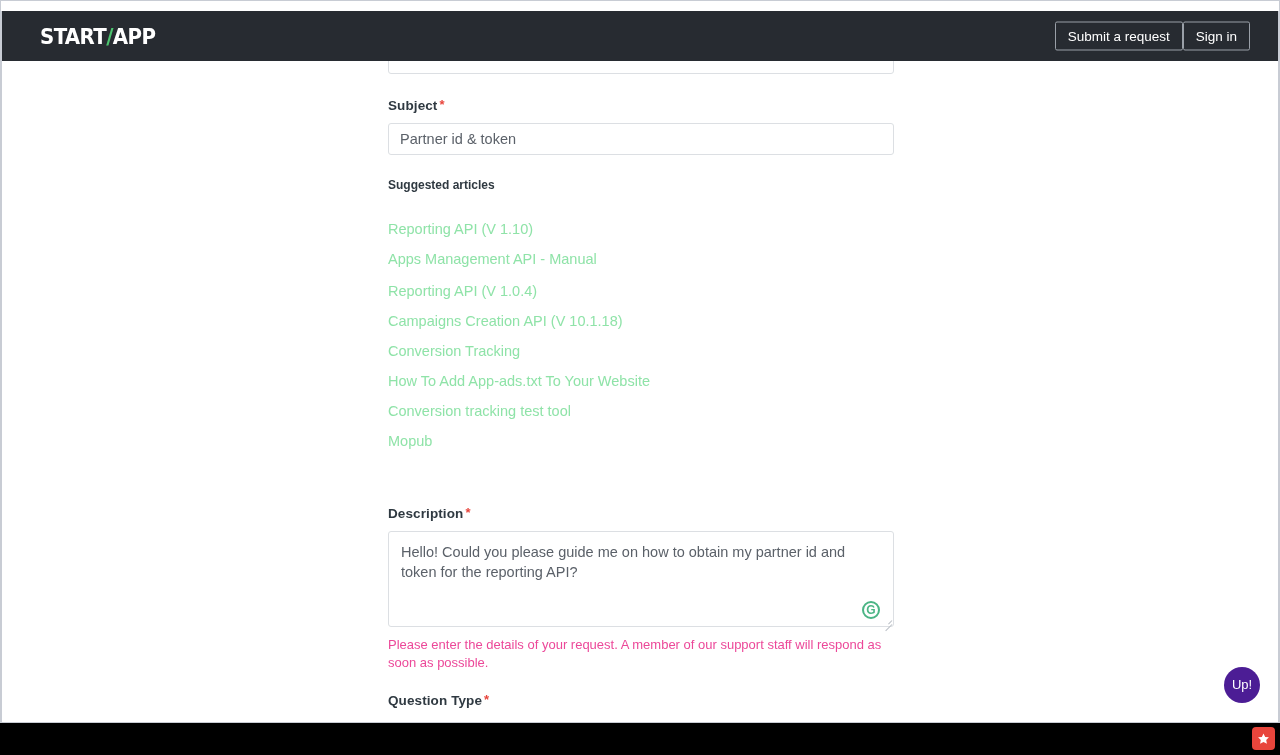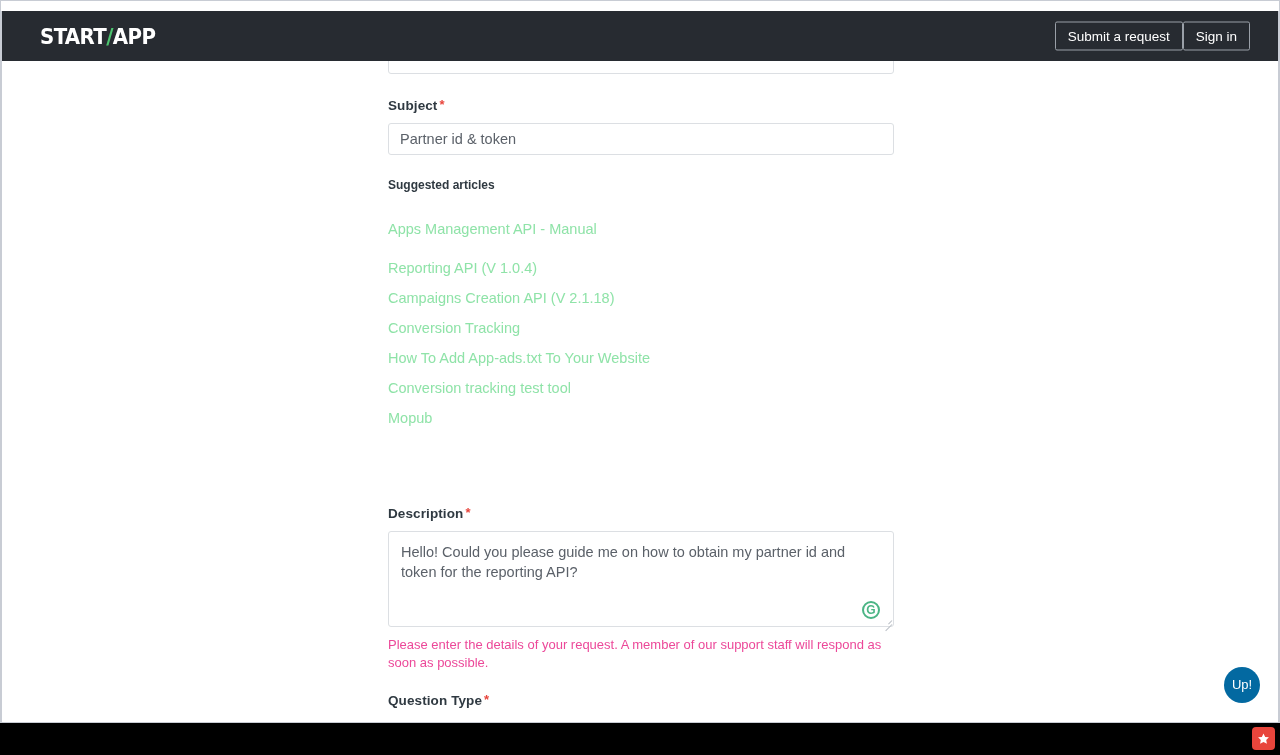--- a/index.html
+++ b/index.html
@@ -270,21 +270,21 @@
   }
 
   
   .up-button {
     position: absolute;
     left: 1224px;
     top: 667px;
     width: 36px;
     height: 36px;
     border-radius: 50%;
-    background: #0369a1;
+    background: #4c1d95;
     color: #ffffff;
     font-size: 13px;
     line-height: 36px;
     text-align: center;
     cursor: pointer;
     z-index: 30;
   }
   .star-badge {
     position: absolute;
     left: 1252px;
@@ -319,23 +319,24 @@
       <div style="position:absolute; left:0; top:86px;">
         <div class="field-label">
           <span>Subject</span><span class="req-star">*</span>
         </div>
       </div>
       <input class="text-input" type="text" style="position: absolute; left: 0px; top: 111px;" value="Partner id &amp; token">
 
       <div class="suggested-title" style="position:absolute; left:0; top:166px;">Suggested articles</div>
 
       <div style="position:absolute; left:0; top:210px;">
-        <a class="article-link" href="#" style="margin-bottom:24px;">Apps Management API - Manual</a>
+        <a class="article-link" href="#" style="margin-bottom:15.6px;">Reporting API (V 1.10)</a>
+        <a class="article-link" href="#" style="margin-bottom:17px;">Apps Management API - Manual</a>
         <a class="article-link" href="#" style="margin-bottom:15.6px;">Reporting API (V 1.0.4)</a>
-        <a class="article-link" href="#" style="margin-bottom:15.6px;">Campaigns Creation API (V 2.1.18)</a>
+        <a class="article-link" href="#" style="margin-bottom:15.6px;">Campaigns Creation API (V 10.1.18)</a>
         <a class="article-link" href="#" style="margin-bottom:15.6px;">Conversion Tracking</a>
         <a class="article-link" href="#" style="margin-bottom:15.6px;">How To Add App-ads.txt To Your Website</a>
         <a class="article-link" href="#" style="margin-bottom:15.6px;">Conversion tracking test tool</a>
         <a class="article-link" href="#">Mopub</a>
       </div>
 
       <div style="position:absolute; left:0; top:494px;">
         <div class="field-label">
           <span>Description</span><span class="req-star">*</span>
         </div>

